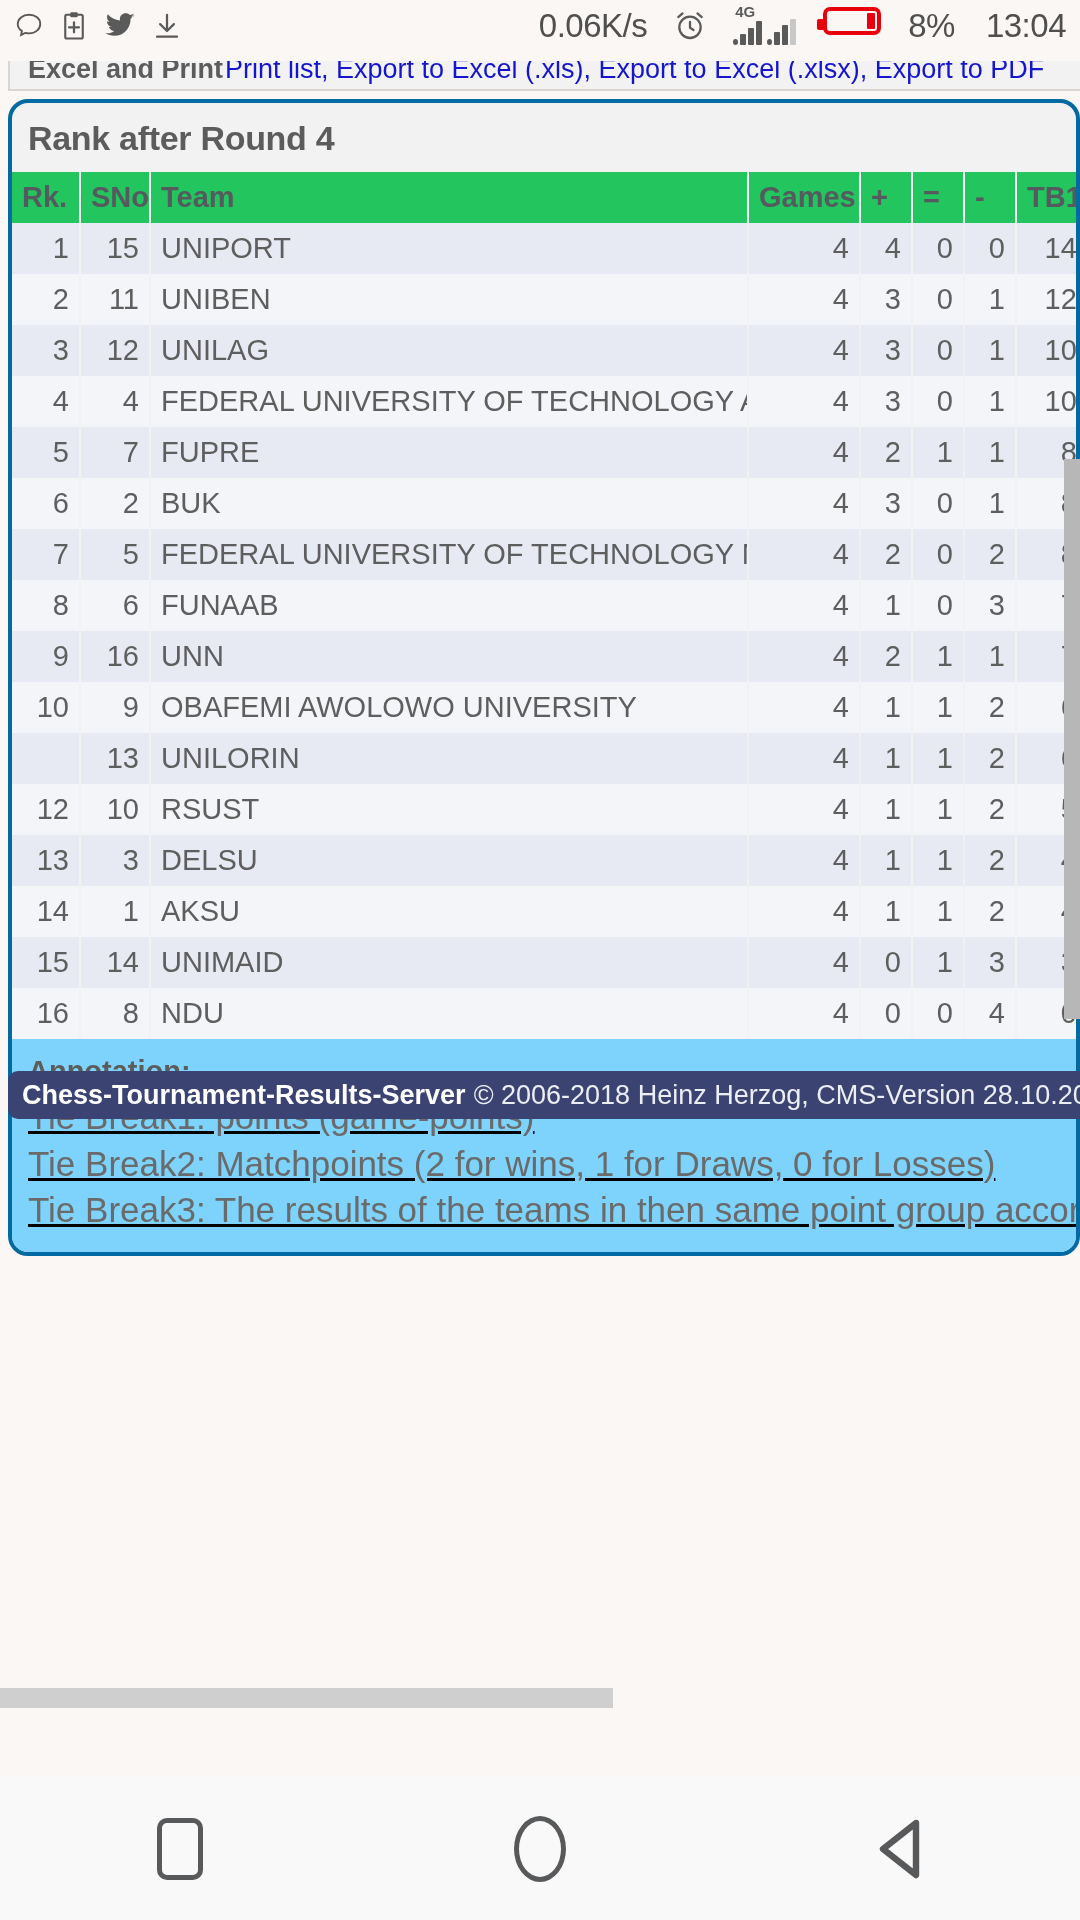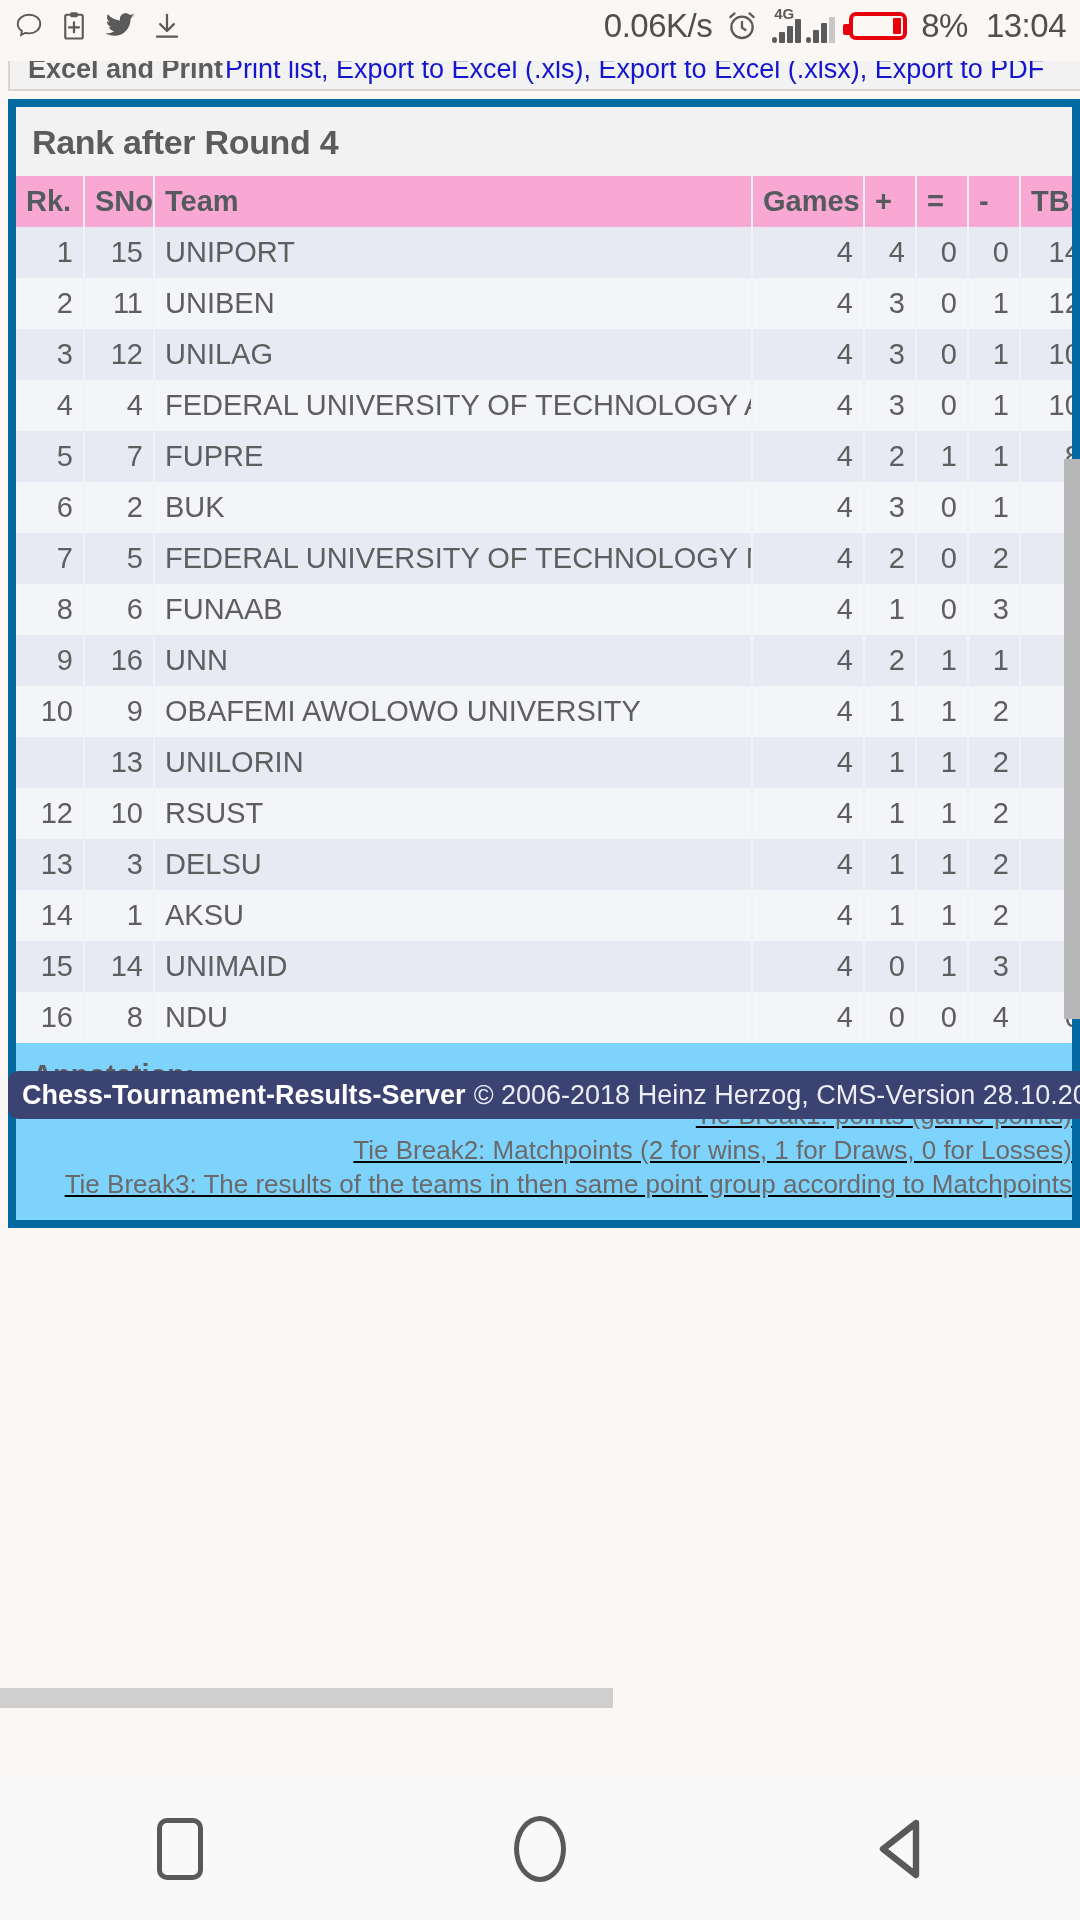--- a/index.html
+++ b/index.html
@@ -27,22 +27,21 @@
     z-index: 50;
   }
   .status-left {
     display: flex;
     align-items: center;
     gap: 16px;
   }
   .status-right {
     margin-left: auto;
     display: flex;
-    align-items: center;
-    gap: 14px;
+    gap: 27px;
   }
   .net-speed {
     font-size: 33px;
     color: #4f4f4f;
     letter-spacing: -0.5px;
     font-weight: 400;
   }
   .bat-pct {
     font-size: 33px;
     color: #4f4f4f;
@@ -127,40 +126,40 @@
     color: #1415cd;
     white-space: nowrap;
   }
 
   
   .card {
     position: absolute;
     top: 38px; left: 8px;
     width: 1072px;
     background: #f2f2f2;
-    border: 8px solid #0369a1;
-    border-radius: 0;
+    border: 4px solid #0369a1;
+    border-radius: 20px;
     overflow: hidden;
   }
   .card-title {
     font-size: 34px;
     font-weight: bold;
     color: #5c5c5c;
     padding: 16px 0 14px 16px;
     letter-spacing: -0.3px;
   }
 
   table.rank {
     border-collapse: collapse;
     width: 1068px;
     table-layout: fixed;
     font-size: 29px;
   }
   table.rank th {
-    background: #f9a8d4;
+    background: #22c55e;
     color: #555a5e;
     font-weight: bold;
     padding: 9px 10px;
     text-align: left;
     border-right: 2px solid #f2f2f2;
     white-space: nowrap;
   }
   table.rank td {
     padding: 9px 10px;
     color: #5e5e5e;
@@ -185,25 +184,24 @@
     background: #7dd3fc;
     text-decoration: underline;
   }
   .annotation .ann-head {
     font-size: 29px;
     font-weight: bold;
     color: #5c5c5c;
     margin-bottom: 6px;
   }
   .annotation .ann-line {
-    font-size: 26px;
+    font-size: 35px;
     color: #6a6a6a;
     white-space: nowrap;
     line-height: 1.33;
-    text-align: right;
   }
 
   .footer-bar {
     position: absolute;
     top: 1010px; left: 8px;
     width: 1090px;
     height: 48px;
     background: #3b4372;
     border-radius: 10px 0 0 10px;
     display: flex;

